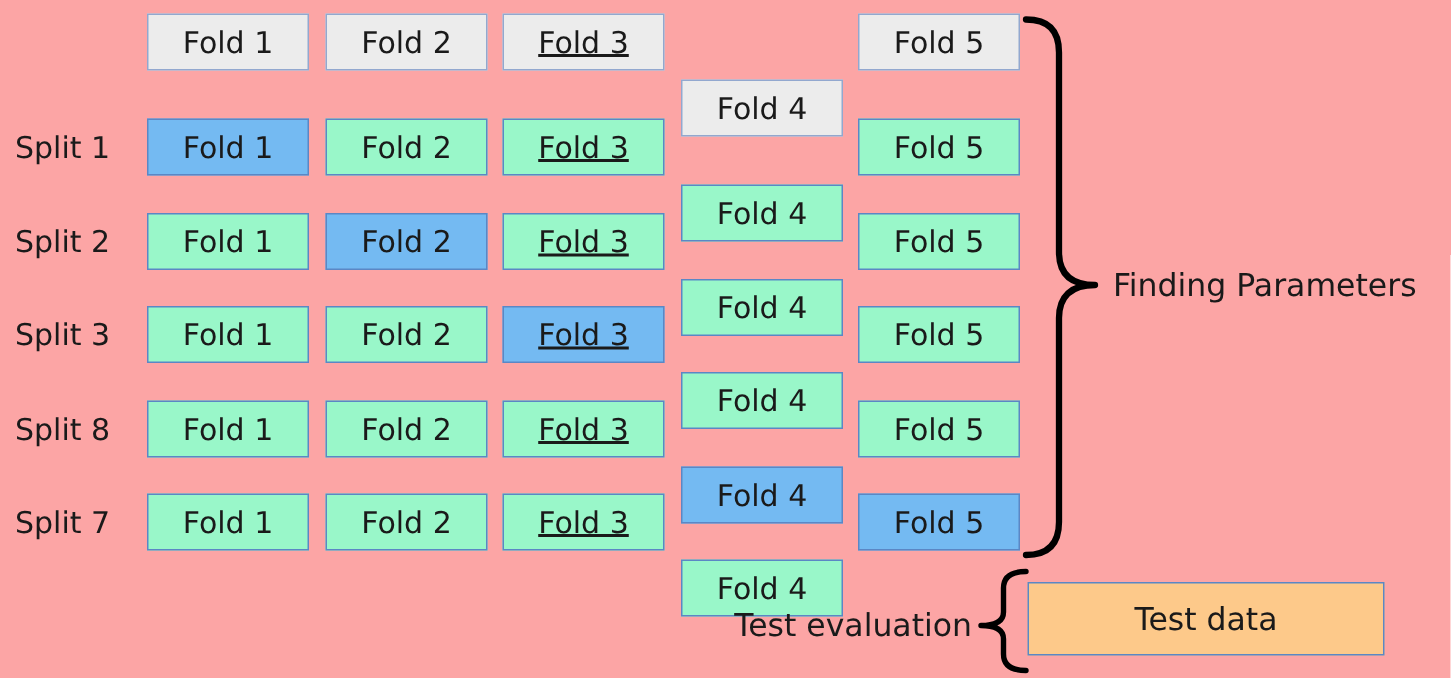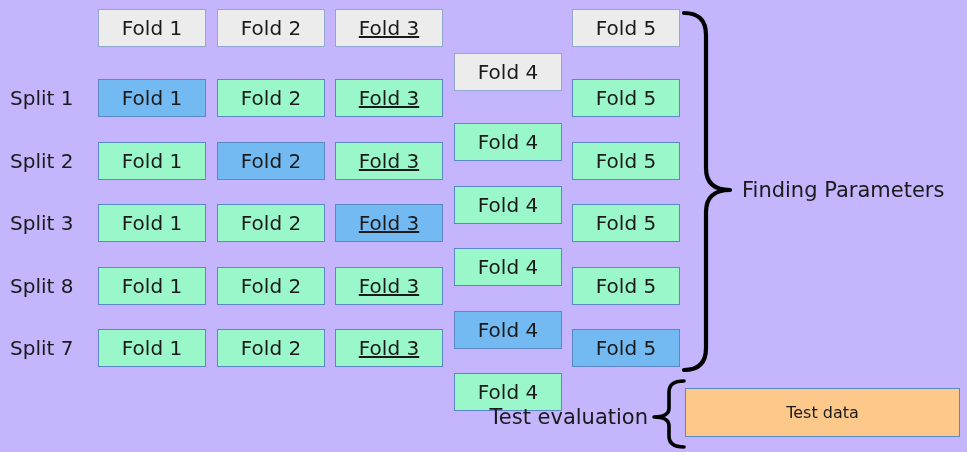--- a/index.html
+++ b/index.html
@@ -1,20 +1,20 @@
 <!DOCTYPE html>
 <html style="--header-fill: #ececec; --header-border: #92a8cf; --train-fill: #99f7c9; --test-fill: #74baf2; --final-fill: #fdc98a; --box-border: #5b87c5; --brace: #000000; --text: #1a1a1a;"><head>
 <meta charset="utf-8">
 <style>
   html, body { margin: 0; padding: 0; background: #ffffff; }
   .canvas {
     position: relative;
     width: 967px;
     height: 452px;
-    background: #c4b5fd;
+    background: #fca5a5;
     overflow: hidden;
     font-family: "DejaVu Sans", sans-serif;
     color: var(--text, #1a1a1a);
   }
   .box {
     position: absolute;
     width: 108px;
     height: 38px;
     box-sizing: border-box;
     border: 1.5px solid var(--box-border, #5b87c5);
@@ -79,29 +79,29 @@
     height: 26px;
     line-height: 26px;
     font-size: 21px;
     text-align: right;
     white-space: nowrap;
   }
   .final-box {
     position: absolute;
     left: 685px;
     top: 388px;
-    width: 275px;
+    width: 238px;
     height: 49px;
     box-sizing: border-box;
     border: 1.5px solid var(--box-border, #5b87c5);
     background: var(--final-fill, #fdc98a);
     display: flex;
     align-items: center;
     justify-content: center;
-    font-size: 16px;
+    font-size: 21px;
     white-space: nowrap;
   }
 </style>
 </head>
 <body>
 
 <div class="canvas">
 
   <div class="box header rh c0">Fold 1</div>
   <div class="box header rh c1">Fold 2</div>

